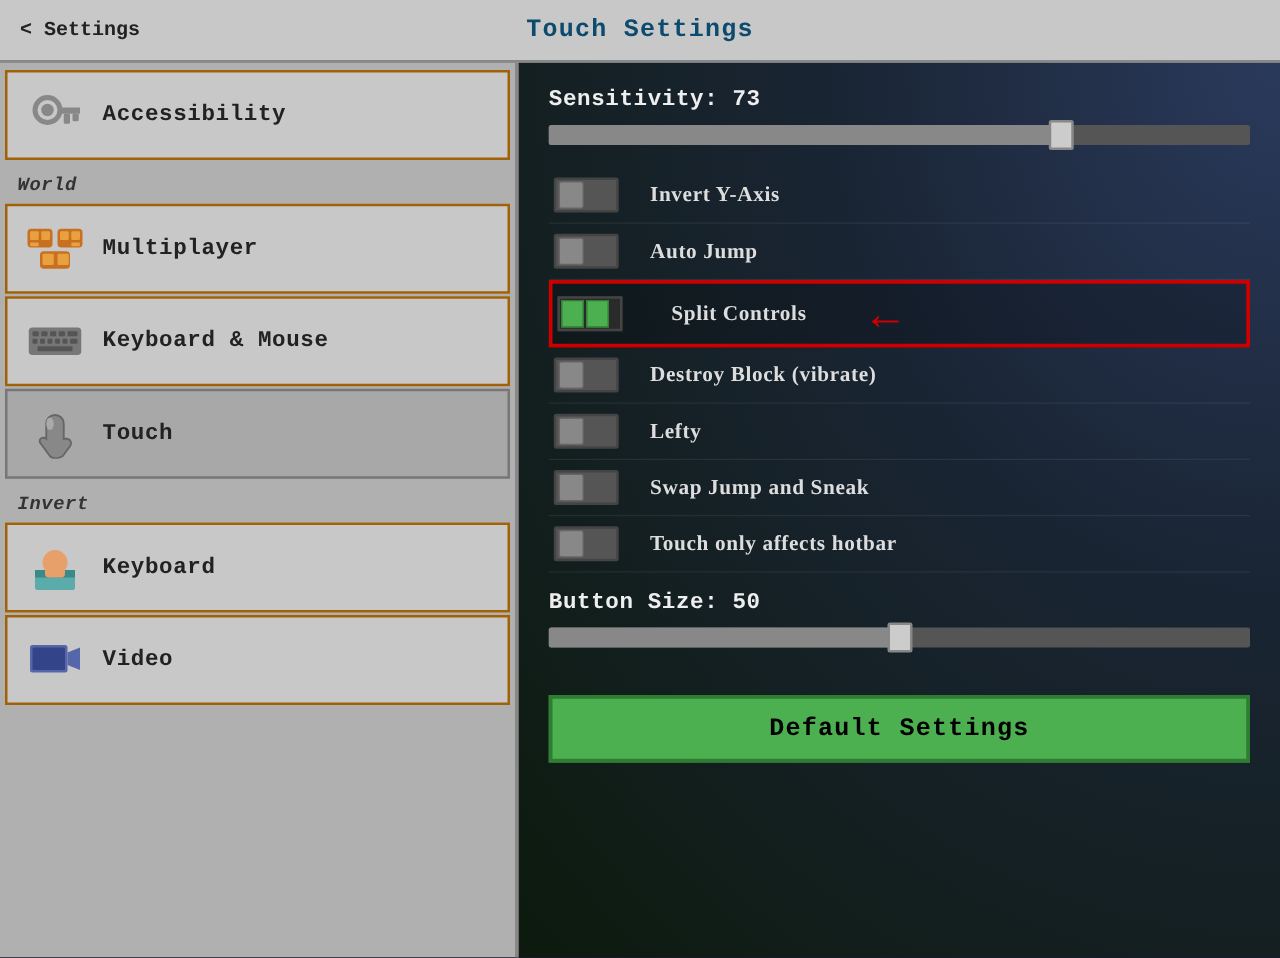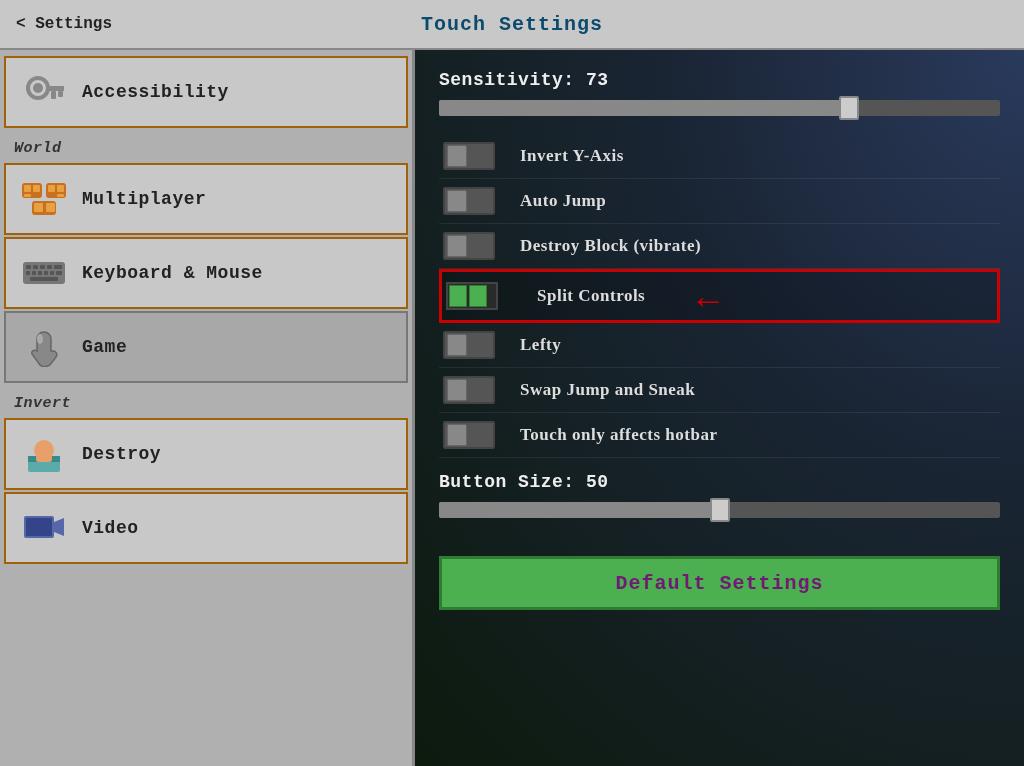--- a/index.html
+++ b/index.html
@@ -222,21 +222,21 @@
       border: 1px solid #2e7d32;
       margin: 0 1px;
     }
 
     
     .default-btn {
       width: 100%;
       height: 54px;
       background: #4CAF50;
       border: 3px solid #2e7d32;
-      color: #701a75;
+      color: #000000;
       font-size: 20px;
       font-weight: bold;
       letter-spacing: 1px;
       cursor: pointer;
       margin-top: 20px;
       font-family: 'Courier New', monospace;
     }
   </style>
 </head>
 <body>
@@ -310,35 +310,35 @@
     </div>
 
 
     <div class="sidebar-item active">
       <div class="item-icon">
         <svg width="40" height="40" viewBox="0 0 40 40">
           <path d="M20 5 C16 5 13 8 13 12 L13 24 C10 22 7 24 8 27 L16 38 C18 40 22 40 26 38 L32 30 C34 27 32 24 29 24 L27 24 L27 12 C27 8 24 5 20 5 Z" fill="#888" stroke="#666" stroke-width="1.5"></path>
           <ellipse cx="16" cy="12" rx="3" ry="5" fill="#aaa"></ellipse>
         </svg>
       </div>
-      <span class="sidebar-item-label">Game</span>
+      <span class="sidebar-item-label">Touch</span>
     </div>
 
     <div class="section-header">Invert</div>
 
     <div class="sidebar-item">
       <div class="item-icon">
         <svg width="40" height="40" viewBox="0 0 40 40">
           <rect x="4" y="22" width="32" height="16" rx="2" fill="#5aabaa"></rect>
           <rect x="4" y="22" width="32" height="6" fill="#3a8a89"></rect>
           <circle cx="20" cy="16" r="10" fill="#e8a06a"></circle>
           <rect x="12" y="16" width="16" height="12" rx="3" fill="#e8a06a"></rect>
         </svg>
       </div>
-      <span class="sidebar-item-label">Destroy</span>
+      <span class="sidebar-item-label">Keyboard</span>
     </div>
 
     <div class="sidebar-item">
       <div class="item-icon">
         <svg width="44" height="32" viewBox="0 0 44 32">
           <rect x="2" y="4" width="30" height="22" rx="2" fill="#5566aa"></rect>
           <rect x="4" y="6" width="26" height="18" rx="1" fill="#334488"></rect>
           <polygon points="32,10 42,6 42,24 32,20" fill="#5566aa"></polygon>
         </svg>
       </div>
@@ -366,35 +366,35 @@
       <span class="toggle-row-label">Invert Y-Axis</span>
     </div>
 
     <div class="toggle-row">
       <div class="toggle-bg">
         <div class="toggle-knob"></div>
       </div>
       <span class="toggle-row-label">Auto Jump</span>
     </div>
 
-    <div class="toggle-row">
-      <div class="toggle-bg">
-        <div class="toggle-knob"></div>
-      </div>
-      <span class="toggle-row-label">Destroy Block (vibrate)</span>
-    </div>
-
-    
     <div class="toggle-row highlighted" style="display:flex; align-items:center;">
       <div class="split-toggle">
         <div class="split-toggle-on1"></div>
         <div class="split-toggle-on2"></div>
       </div>
       <span class="toggle-row-label" style="margin-left:14px;">Split Controls</span>
       <span class="red-arrow" style="margin-left:20px;">←</span>
+    </div>
+
+    
+    <div class="toggle-row">
+      <div class="toggle-bg">
+        <div class="toggle-knob"></div>
+      </div>
+      <span class="toggle-row-label">Destroy Block (vibrate)</span>
     </div>
 
     <div class="toggle-row">
       <div class="toggle-bg">
         <div class="toggle-knob"></div>
       </div>
       <span class="toggle-row-label">Lefty</span>
     </div>
 
     <div class="toggle-row">

